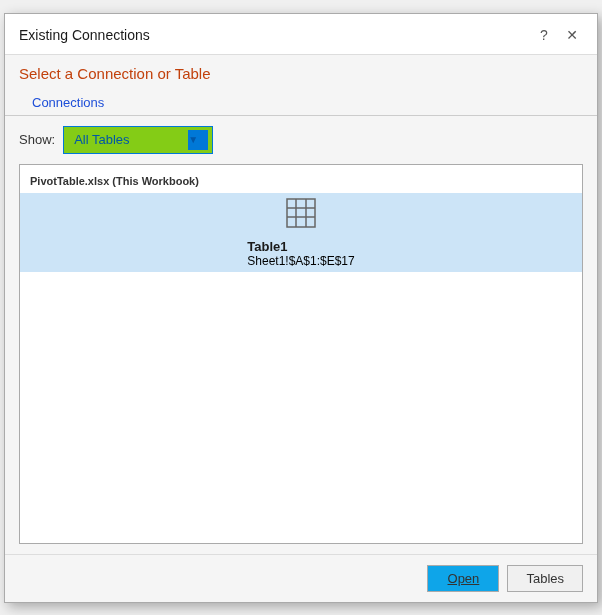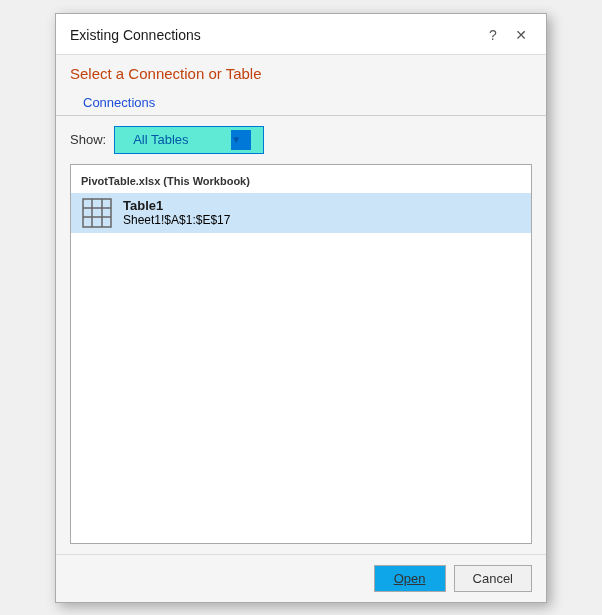--- a/index.html
+++ b/index.html
@@ -14,21 +14,21 @@
       background: #f0f0f0;
       display: flex;
       justify-content: center;
       align-items: center;
       width: 602px;
       height: 615px;
       overflow: hidden;
     }
 
     .dialog {
-      width: 492px;
+      width: 594px;
       background: #f5f5f5;
       border: 1px solid #aaa;
       box-shadow: 4px 4px 12px rgba(0,0,0,0.3);
       display: flex;
       flex-direction: column;
     }
 
     .title-bar {
       background: #ffffff;
       border-bottom: 1px solid #ddd;
@@ -111,22 +111,22 @@
     .show-label {
       font-size: 13px;
       color: #333;
     }
 
     .dropdown-select {
       display: flex;
       align-items: center;
       width: 150px;
       border: 1px solid #0078d7;
-      background: #5eead4;
-      padding: 3px 18px;
+      background: #84cc16;
+      padding: 3px 10px;
       cursor: pointer;
       font-size: 13px;
       color: #333;
       position: relative;
     }
 
     .dropdown-select span {
       flex: 1;
       color: #0057a8;
     }
@@ -160,20 +160,21 @@
       padding: 4px 10px 6px 10px;
     }
 
     .table-item {
       display: flex;
       align-items: center;
       padding: 4px 10px;
       background: #cce4f7;
       cursor: pointer;
       gap: 10px;
+      flex-direction: column;
     }
 
     .table-icon {
       width: 32px;
       height: 32px;
       flex-shrink: 0;
     }
 
     .table-icon svg {
       width: 32px;
@@ -281,17 +282,17 @@
       </div>
     </div>
 
   </div>
 
   <div class="footer">
     <button class="footer-btn primary">
       <span class="open-btn-label">Open</span>
     </button>
     <button class="footer-btn">
-      <span>Cancel</span>
+      <span>Tables</span>
     </button>
   </div>
 
 </div>
 
 </body></html>

